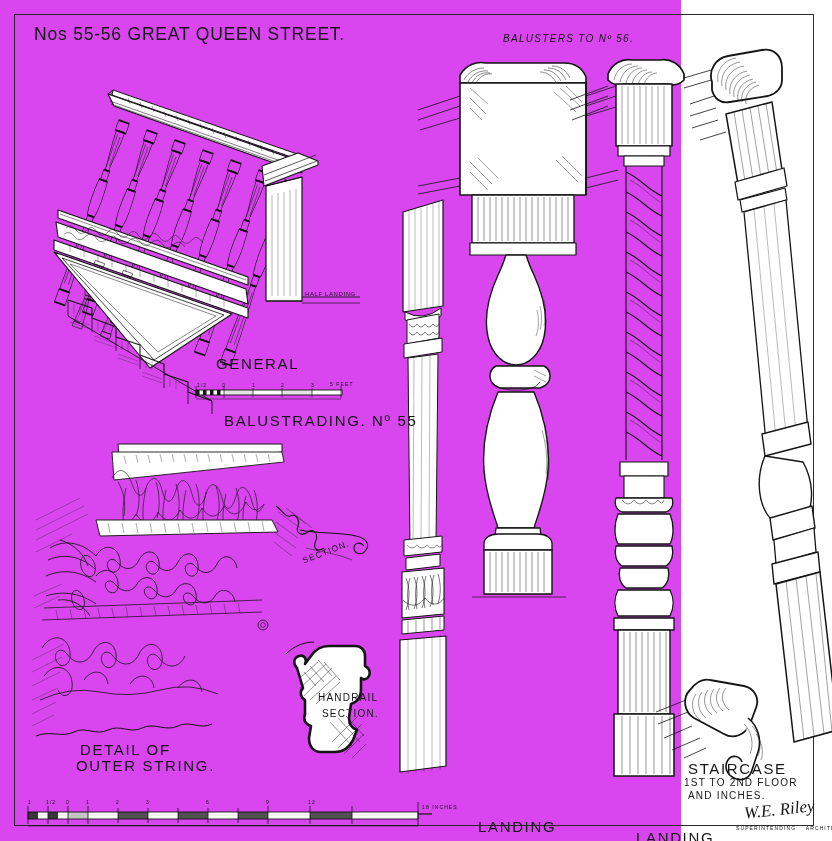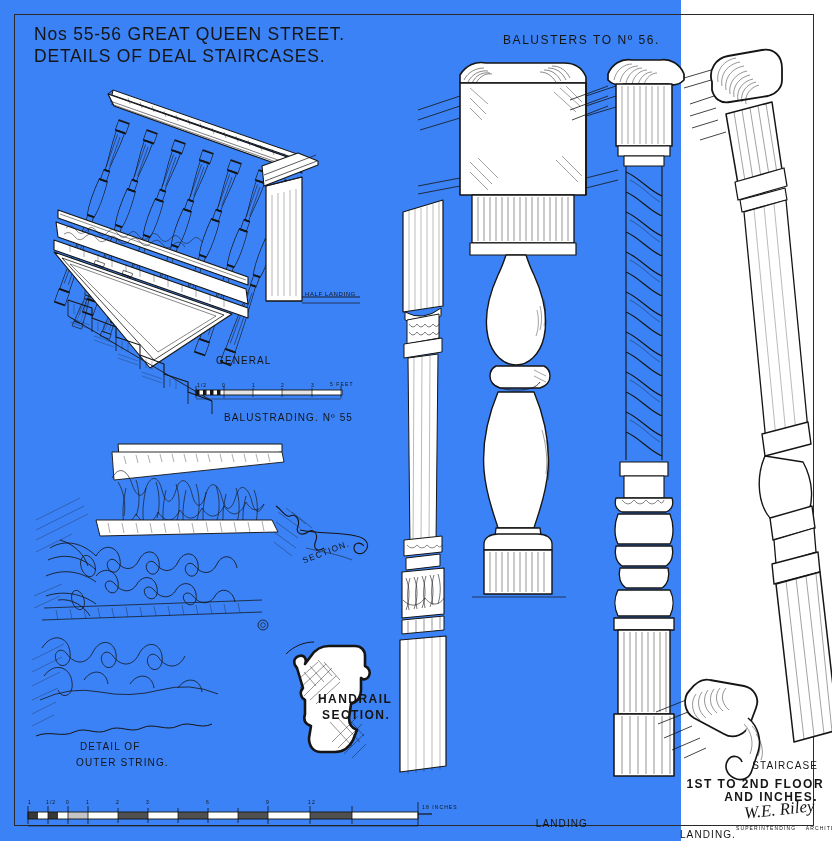--- a/index.html
+++ b/index.html
@@ -1,33 +1,33 @@
 <!DOCTYPE html>
 <html><head>
 <meta charset="utf-8">
 <style>
   html,body{margin:0;padding:0;background:#fff;}
   body{width:832px;height:841px;overflow:hidden;
        font-family:"Liberation Serif",serif;color:#111;}
-  #plate{position:relative;width:681px;height:841px;background:#3b82f6;}
+  #plate{position:relative;width:681px;height:841px;background:#d946ef;}
   .frame{position:absolute;left:14px;top:14px;width:800px;height:812px;
          border:1.6px solid #2a2a2a;box-sizing:border-box;}
   svg.art{position:absolute;left:0;top:0;width:832px;height:841px;}
   .lbl{position:absolute;font-family:"Liberation Sans",sans-serif;
        color:#151515;letter-spacing:.06em;white-space:pre;line-height:1.18;}
   .title-main{font-size:17.5px;letter-spacing:.045em;font-weight:400;}
-  .title-sub{font-size:12px;letter-spacing:.13em;}
-  .cap{font-size:10px;letter-spacing:.11em;}
-  .cap-sm{font-size:12px;letter-spacing:.12em;font-weight:bold;}
+  .title-sub{font-size:10px;letter-spacing:.13em;font-style:italic;}
+  .cap{font-size:15px;letter-spacing:.11em;}
+  .cap-sm{font-size:10px;letter-spacing:.12em;}
   .cap-xs{font-size:6px;letter-spacing:.1em;}
   .tiny{font-size:5px;letter-spacing:.22em;}
   .sig{font-family:"Liberation Serif",serif;font-style:italic;font-size:17px;
        letter-spacing:0;transform:rotate(-6deg);}
   .rot-sec{transform:rotate(-21deg);transform-origin:0 0;font-size:8.5px;letter-spacing:.14em;}
-  .ctr{text-align:right;}
+  .ctr{text-align:left;}
 </style>
 </head>
 <body>
 
 <div id="plate">
   <div class="frame"></div>
 
   <svg class="art" viewBox="0 0 832 841">
     <defs>
       <g id="turnedBal">
@@ -713,21 +713,20 @@
         <rect x="178" y="812" width="30" height="7" opacity=".75"></rect>
         <rect x="238" y="812" width="30" height="7" opacity=".75"></rect>
         <rect x="310" y="812" width="42" height="7" opacity=".75"></rect>
       </g>
       <line x1="28" y1="826" x2="418" y2="826" stroke-width=".6"></line>
       <line x1="418" y1="814" x2="432" y2="814" stroke-width="1.2"></line>
     </g>
   </svg>
 
   <div class="lbl title-main" style="left:34px;top:24px;">Nos 55-56 GREAT QUEEN STREET.</div>
-  <div class="lbl title-main" style="left:34px;top:46px;">DETAILS OF DEAL STAIRCASES.</div>
 
   <div class="lbl title-sub" style="left:503px;top:33px;">BALUSTERS TO Nº 56.</div>
 
   <div class="lbl cap-xs" style="left:305px;top:291px;">HALF LANDING</div>
 
   <div class="lbl cap" style="left:216px;top:355px;">GENERAL</div>
   <div class="lbl cap" style="left:224px;top:372px;margin-top:40px;">BALUSTRADING. Nº 55</div>
   <div class="lbl tiny" style="left:330px;top:382px;">5 FEET</div>
   <div class="lbl tiny" style="left:197px;top:383px;">1/2</div>
   <div class="lbl tiny" style="left:222px;top:383px;">0</div>

